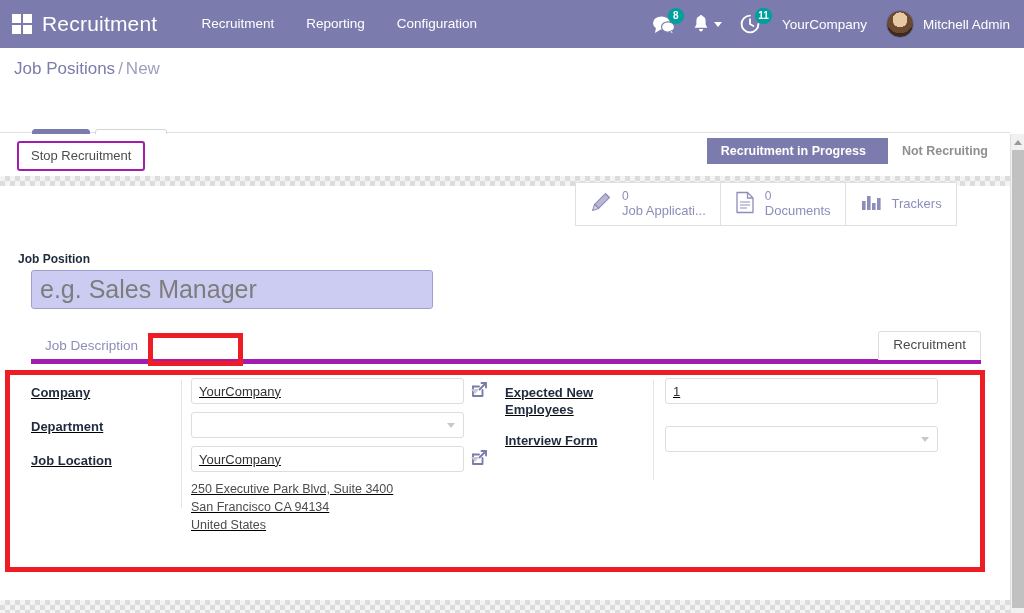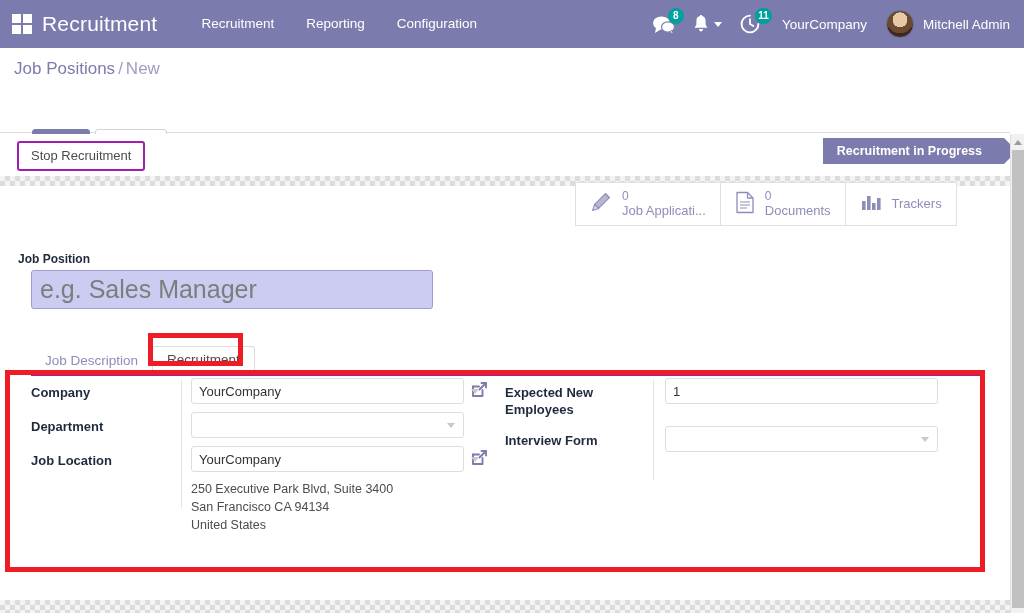--- a/index.html
+++ b/index.html
@@ -146,37 +146,37 @@
     position: absolute; left: 31px; top: 42px; width: 402px; height: 39px;
     background: #ccccf2; border: 1px solid #9e9ed6; border-radius: 3px;
     font-size: 25px; color: #7d7d7d; padding: 0 8px;
     font-family: "Liberation Sans", sans-serif;
     line-height: 37px; outline: none;
   }
   #job-position-input::placeholder { color: #7d7d7d; opacity: 1; }
 
   
   #tabs {
-    position: absolute; left: 31px; top: 117px; width: 950px; height: 31px;
-    border-bottom: 2px solid #a21caf; display: flex; align-items: flex-end;
+    position: absolute; left: 31px; top: 105px; width: 950px; height: 31px;
+    border-bottom: 5px solid #a21caf; display: flex; align-items: flex-end; justify-content: space-between;
   }
   .tab {
     font-size: 13.5px; padding: 5px 14px 7px 14px; cursor: pointer;
     position: relative; top: 1px; white-space: nowrap;
   }
   .tab.inactive { color: #8d8dba; }
   .tab.active {
     color: #4c4c4c; background: #ffffff;
     border: 1px solid #dddddd; border-bottom: 1px solid #ffffff;
     border-radius: 3px 3px 0 0;
   }
 
   
   #field-area { position: absolute; left: 0; top: 150px; width: 1010px; }
-  .col { position: absolute; top: 0; }
+  .col { position: absolute; top: 0; text-decoration: underline; }
   #col-left { left: 31px; width: 470px; }
   #col-right { left: 505px; width: 470px; padding-left: 0; }
   #col-right:before {
     content: ""; position: absolute; left: 148px; top: 2px;
     width: 1px; height: 100px; background: #e4e4e4;
   }
   #col-left:before {
     content: ""; position: absolute; left: 150px; top: 2px;
     width: 1px; height: 128px; background: #e4e4e4;
   }
@@ -303,20 +303,21 @@
   <div id="action-buttons">
     <div class="btn btn-primary">Save</div>
     <div class="btn btn-default">Discard</div>
   </div>
 </div>
 
 <div id="statusbar-row">
   <div id="stop-recruitment">Stop Recruitment</div>
   <div id="statusbar">
     <div class="stat-step active">Recruitment in Progress</div>
+    <div class="stat-step">Not Recruiting</div>
   </div>
 </div>
 
 <div class="checker" id="checker-top"></div>
 
 <div id="stat-buttons">
   <div class="stat-btn">
     <span class="stat-icon">
       <svg width="22" height="22" viewBox="0 0 22 22" aria-hidden="true">
         <path d="M15.4 2.6 L19.4 6.6 L8.6 17.4 L4.6 13.4 Z" fill="#b7b7d4" stroke="#8d8dba" stroke-width="1.1" stroke-linejoin="round"></path>

